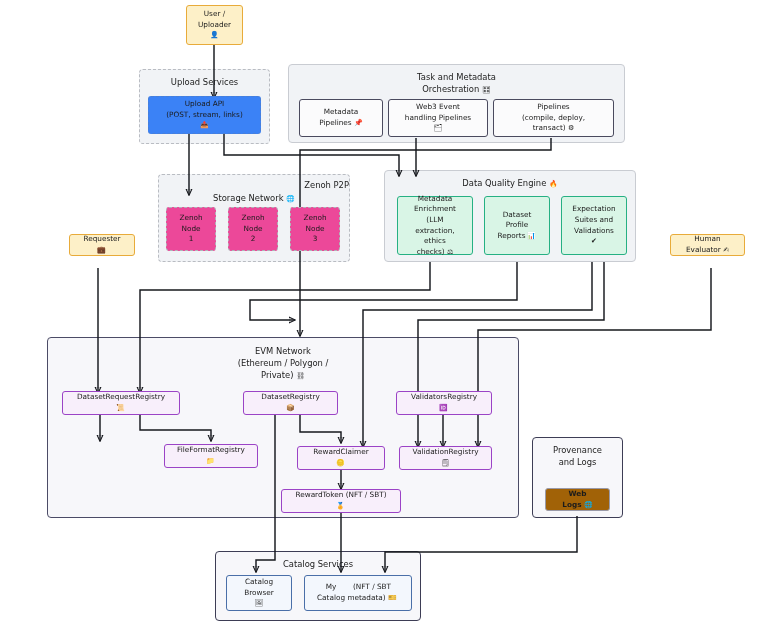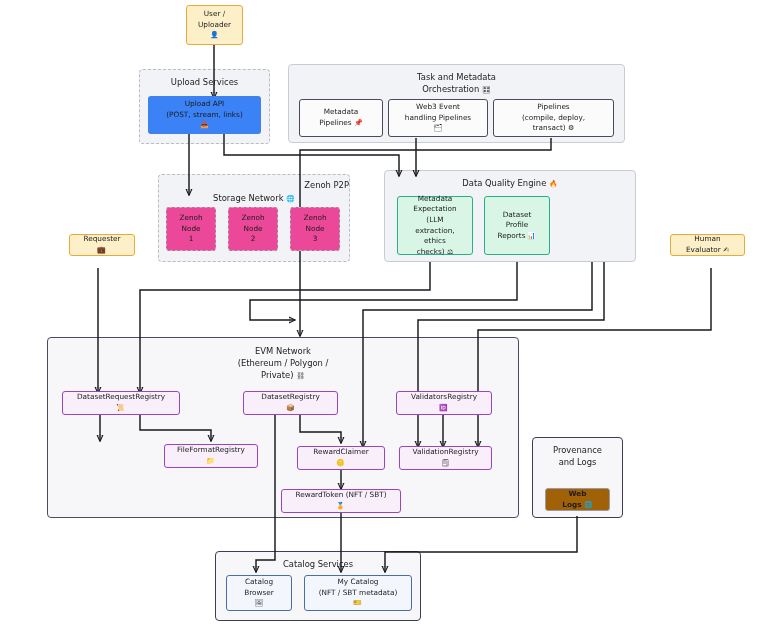--- a/index.html
+++ b/index.html
@@ -145,29 +145,34 @@
   <div class="node n-greydash" style="left:290px;top:207px;width:50px;height:44px;flex-direction:column;">
     <span class="t">Zenoh</span>
     <span class="t">Node 3</span>
   </div>
 
   <div class="group g-plain" style="left:384px;top:170px;width:252px;height:92px;">
     <div class="gtitle" style="top:6px;"><span>Data Quality Engine</span> <span class="ico">🔥</span></div>
   </div>
   <div class="node n-green" style="left:397px;top:196px;width:76px;height:59px;flex-direction:column;">
     <span class="t">Metadata</span>
-    <span class="t">Expectation</span>
+    <span class="t">Enrichment</span>
     <span class="t">(LLM extraction,</span>
     <span class="t"><span>ethics checks)</span> <span class="ico">⚖</span></span>
   </div>
   <div class="node n-green" style="left:484px;top:196px;width:66px;height:59px;flex-direction:column;">
     <span class="t">Dataset</span>
     <span class="t">Profile</span>
     <span class="t"><span>Reports</span> <span class="ico">📊</span></span>
   </div>
+  <div class="node n-green" style="left:561px;top:196px;width:66px;height:59px;flex-direction:column;">
+    <span class="t">Expectation</span>
+    <span class="t">Suites and</span>
+    <span class="t"><span>Validations</span> <span class="ico">✔</span></span>
+  </div>
 
   <div class="group g-solid" style="left:47px;top:337px;width:472px;height:181px;">
     <div class="gtitle" style="top:7px;">EVM Network</div>
     <div class="gtitle" style="top:19px;">(Ethereum / Polygon /</div>
     <div class="gtitle" style="top:31px;"><span>Private)</span> <span class="ico">⛓</span></div>
   </div>
 
   <div class="node n-purple" style="left:62px;top:391px;width:118px;height:24px;">
     <span class="t"><span>DatasetRequestRegistry</span> <span class="ico">📜</span></span>
   </div>
@@ -198,18 +203,18 @@
     <span class="t"><span>Web Logs</span> <span class="ico">🌐</span></span>
   </div>
 
   <div class="group g-dark" style="left:215px;top:551px;width:206px;height:70px;">
     <div class="gtitle" style="top:6px;">Catalog Services</div>
   </div>
   <div class="node n-bluebox" style="left:226px;top:575px;width:66px;height:36px;flex-direction:column;">
     <span class="t">Catalog</span>
     <span class="t"><span>Browser</span> <span class="ico">🖼</span></span>
   </div>
-  <div class="node n-bluebox" style="left:304px;top:575px;width:108px;height:36px;flex-direction:column;">
+  <div class="node n-bluebox" style="left:304px;top:575px;width:108px;height:36px;flex-direction:row;">
     <span class="t">My Catalog</span>
     <span class="t"><span>(NFT / SBT metadata)</span> <span class="ico">🎫</span></span>
   </div>
 
 </div>
 
 </body></html>

